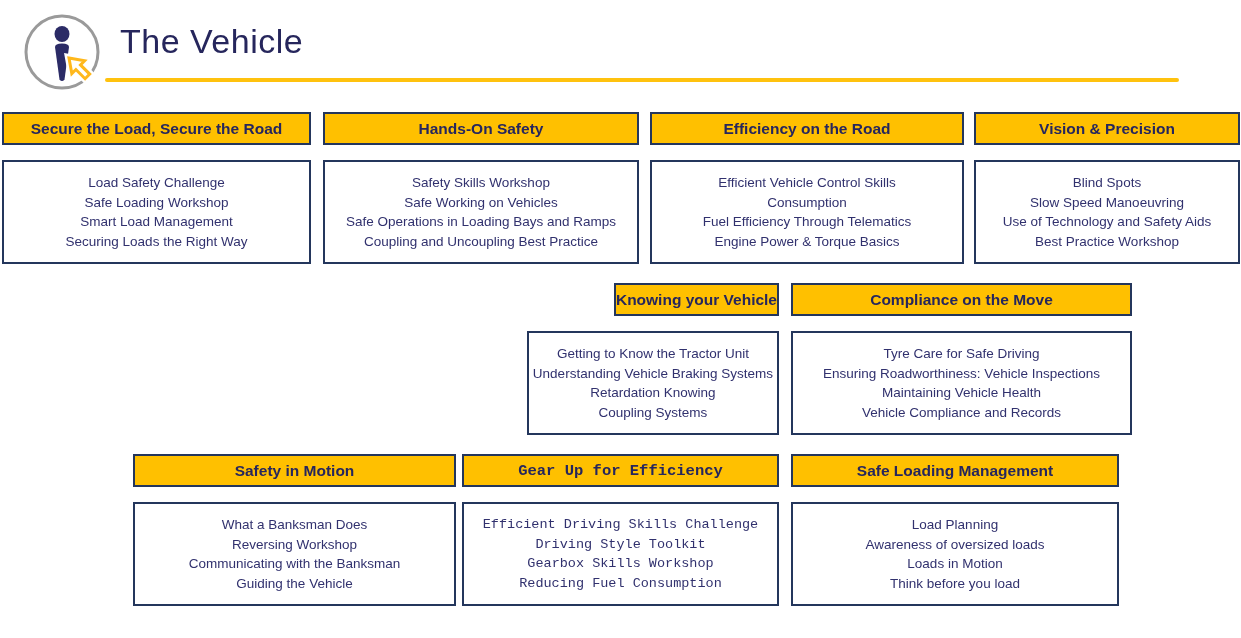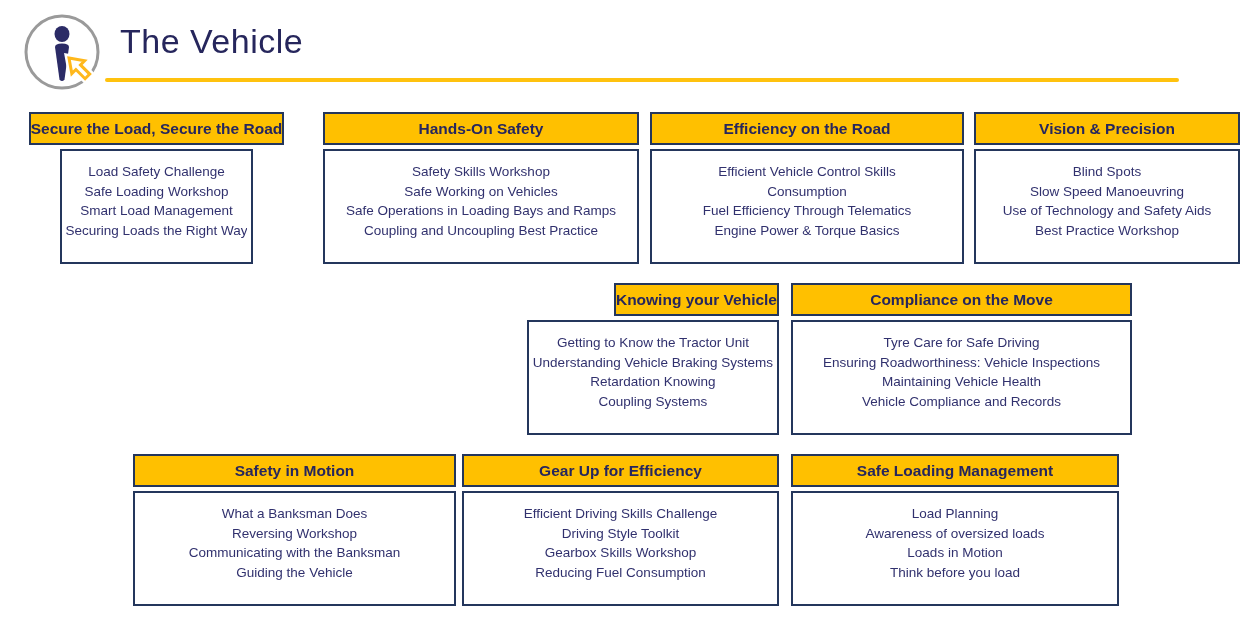--- a/index.html
+++ b/index.html
@@ -18,40 +18,40 @@
     background:#FFC20E;border-radius:2px;
   }
   
   .box{position:absolute;height:152px;display:flex;flex-direction:column;box-sizing:border-box;}
   .box-header{
     box-sizing:border-box;height:33px;background:#FFC000;border:2px solid#24365C;
     display:flex;align-items:center;justify-content:center;
     font-size:15.5px;font-weight:700;color:#26265D;white-space:nowrap;
   }
   .box-body{
-    box-sizing:border-box;flex:1;margin-top:4px;background:#fff;border:2px solid #24365C;
+    box-sizing:border-box;flex:1;margin-top:15px;background:#fff;border:2px solid #24365C;
     display:flex;flex-direction:column;align-items:center;
     padding:11px 4px 4px 4px;
   }
   .course-item{
     width:100%;text-align:center;font-size:13.5px;line-height:19.5px;
     color:#31316E;white-space:nowrap;overflow:hidden;
   }
   
-  .b0{left:2px;  top:112px;width:309px;align-items:center;}
+  .b0{left:2px;  top:112px;width:309px;}
   .b1{left:323px;top:112px;width:316px;}
   .b2{left:650px;top:112px;width:314px;}
   .b3{left:974px;top:112px;width:266px;}
   
   .b4{left:133px;top:283px;width:316px;}
   .b5{left:462px;top:283px;width:317px;align-items:flex-end;}
   .b6{left:791px;top:283px;width:341px;}
   
   .b7{left:133px;top:454px;width:323px;}
-  .b8{left:462px;top:454px;width:317px;}
+  .b8{left:462px;top:454px;width:317px;font-family:Liberation Mono, monospace;}
   .b9{left:791px;top:454px;width:328px;}
 </style>
 </head>
 <body>
 
 <div class="page">
 
   <svg class="logo" viewBox="0 0 80 86" aria-hidden="true">
     <circle cx="40" cy="44" r="36" fill="none" stroke="#9A9A9A" stroke-width="3"></circle>
     <ellipse cx="40" cy="26" rx="7.5" ry="8" fill="#2B2B66"></ellipse>

